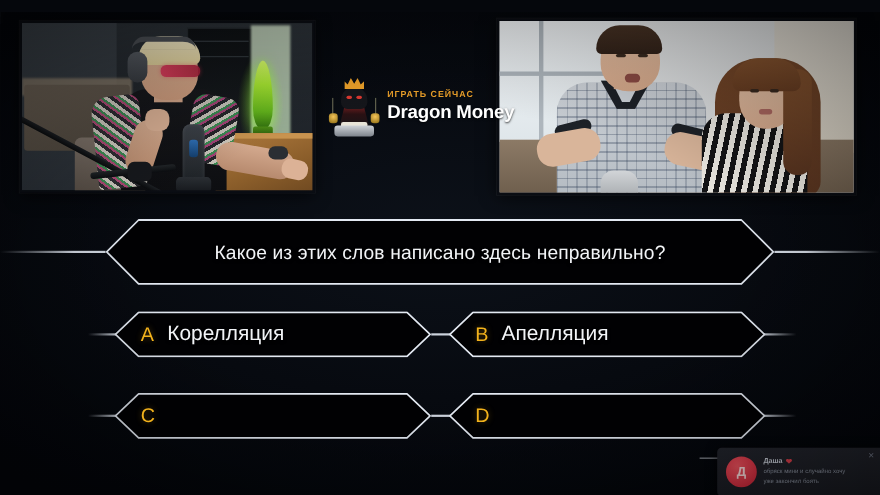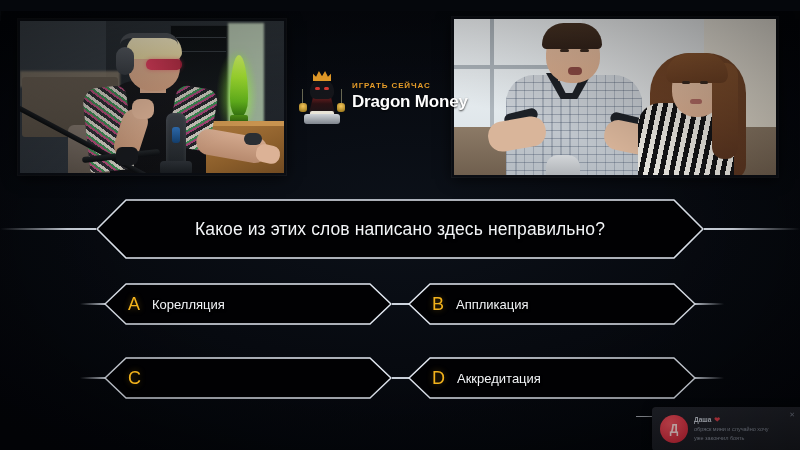--- a/index.html
+++ b/index.html
@@ -310,21 +310,21 @@
   .a-A { left:104px; top:94px; }
   .a-B { left:408px; top:94px; }
   .a-C { left:104px; top:168px; }
   .a-D { left:408px; top:168px; }
 
   .a-letter {
     color:#f2b21c; font-size:18px; margin-left:24px; margin-right:12px;
     text-shadow:0 0 6px rgba(242,178,28,.35); flex:0 0 auto;
   }
   .a-text {
-    color:#f2f4f7; font-size:13px; white-space:nowrap;
+    color:#f2f4f7; font-size:19px; white-space:nowrap;
     text-shadow:0 1px 3px rgba(0,0,0,.9);
     text-align:center;
   }
   .ln { position:absolute; height:1.5px;
         background:linear-gradient(90deg, rgba(225,232,242,.9), rgba(225,232,242,.9)); }
   .ln-a-l { left:80px;  top:114px; width:26px; background:linear-gradient(90deg, rgba(225,232,242,0), rgba(225,232,242,.9)); }
   .ln-a-m { left:392px; top:114px; width:18px; }
   .ln-a-r { left:694px; top:114px; width:30px; background:linear-gradient(270deg, rgba(225,232,242,0), rgba(225,232,242,.9)); }
   .ln-c-l { left:80px;  top:188px; width:26px; background:linear-gradient(90deg, rgba(225,232,242,0), rgba(225,232,242,.9)); }
   .ln-c-m { left:392px; top:188px; width:18px; }
@@ -490,40 +490,39 @@
         <span class="a-text">Корелляция</span>
       </div>
     </div>
 
     <div class="hexwrap a-wrap a-B">
       <svg viewBox="0 0 288 42" preserveAspectRatio="none">
         <path d="M 22 1 H 266 L 287 21 L 266 41 H 22 L 1 21 Z" fill="#010103" stroke="#e3e9f2" stroke-width="1.5" stroke-linejoin="round"></path>
       </svg>
       <div class="label">
         <span class="a-letter">B</span>
-        <span class="a-text">Аппликация</span>
+        <span class="a-text">Апелляция</span>
       </div>
     </div>
 
     <div class="hexwrap a-wrap a-C">
       <svg viewBox="0 0 288 42" preserveAspectRatio="none">
         <path d="M 22 1 H 266 L 287 21 L 266 41 H 22 L 1 21 Z" fill="#010103" stroke="#e3e9f2" stroke-width="1.5" stroke-linejoin="round"></path>
       </svg>
       <div class="label">
         <span class="a-letter">C</span>
       </div>
     </div>
 
     <div class="hexwrap a-wrap a-D">
       <svg viewBox="0 0 288 42" preserveAspectRatio="none">
         <path d="M 22 1 H 266 L 287 21 L 266 41 H 22 L 1 21 Z" fill="#010103" stroke="#e3e9f2" stroke-width="1.5" stroke-linejoin="round"></path>
       </svg>
       <div class="label">
         <span class="a-letter">D</span>
-        <span class="a-text">Аккредитация</span>
       </div>
     </div>
   </div>
 
   <div class="toast-line"></div>
   <div class="toast">
     <div class="toast-avatar">Д</div>
     <div class="toast-body">
       <div class="toast-name">
         <span>Даша</span>

